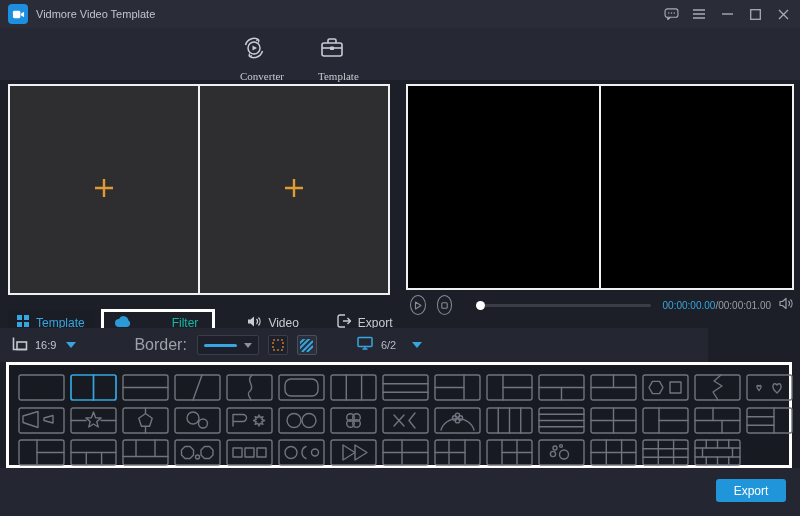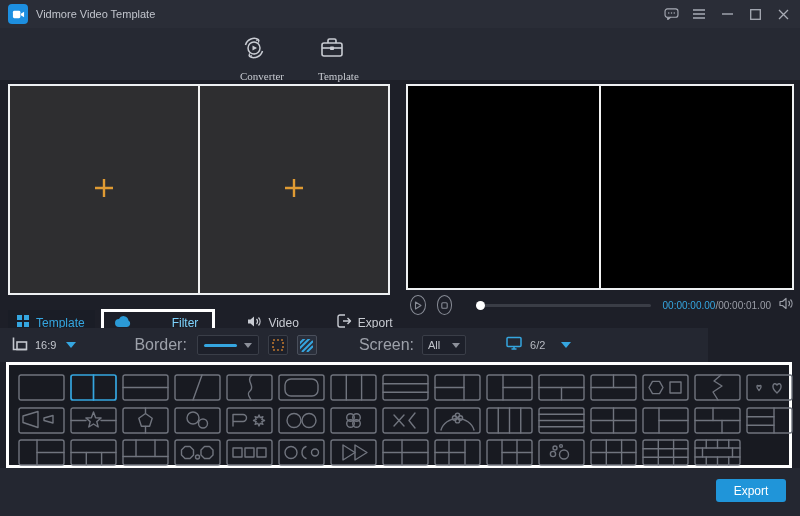--- a/index.html
+++ b/index.html
@@ -217,21 +217,21 @@
           </svg>
       </span>
       <span class="pt-label">Template</span>
     </div>
     <div class="ptab annotated" style="margin-left:6px;">
       <span>
         <svg width="17" height="13" viewBox="0 0 17 13">
             <path d="M5 12 A4 4 0 0 1 5 4 A5 5 0 0 1 14.5 5.5 A3.5 3.5 0 0 1 13 12 Z" fill="#2b9ad6"></path>
           </svg>
       </span>
-      <span class="pt-label" style="color:#7dd3fc;padding-left:35px;">Filter</span>
+      <span class="pt-label" style="color:#14b8a6;padding-left:35px;">Filter</span>
     </div>
     <div class="ptab plain" style="margin-left:22px;">
       <span>
         <svg width="15" height="13" viewBox="0 0 15 13">
             <path d="M1 4.5 H3.5 L7 1.5 V11.5 L3.5 8.5 H1 Z" fill="#c8cbd2"></path>
             <path d="M9.5 4 A3.5 3.5 0 0 1 9.5 9 M11.5 2.5 A6 6 0 0 1 11.5 10.5" fill="none" stroke="#c8cbd2" stroke-width="1.3"></path>
           </svg>
       </span>
       <span class="pt-label">Video</span>
     </div>
@@ -269,27 +269,20 @@
             <rect x="1" y="1" width="10" height="10" fill="none" stroke="#b9742f" stroke-width="1.6" stroke-dasharray="2 2"></rect>
           </svg>
       </div>
       <div class="sq-btn active">
         <svg width="13" height="13" viewBox="0 0 13 13">
             <path d="M-1 5 L5 -1 M-1 10 L10 -1 M2 13 L13 2 M7 13 L13 7" stroke="#35a6e0" stroke-width="2"></path>
           </svg>
       </div>
     </div>
 
-    <div class="screen-group">
-      <span class="tlabel">Screen:</span>
-      <div class="select-box">
-        <span class="sel-val">All</span>
-        <span class="caret gray"></span>
-      </div>
-    </div>
 
     <div class="page-group">
       <span>
         <svg width="16" height="14" viewBox="0 0 16 14">
             <rect x="1" y="1.5" width="14" height="9" rx="1" fill="none" stroke="#35a6e0" stroke-width="1.5"></rect>
             <path d="M5.5 13 H10.5 M8 10.5 V13" stroke="#35a6e0" stroke-width="1.5"></path>
           </svg>
       </span>
       <span class="page-val">6/2</span>
       <span class="caret"></span>

